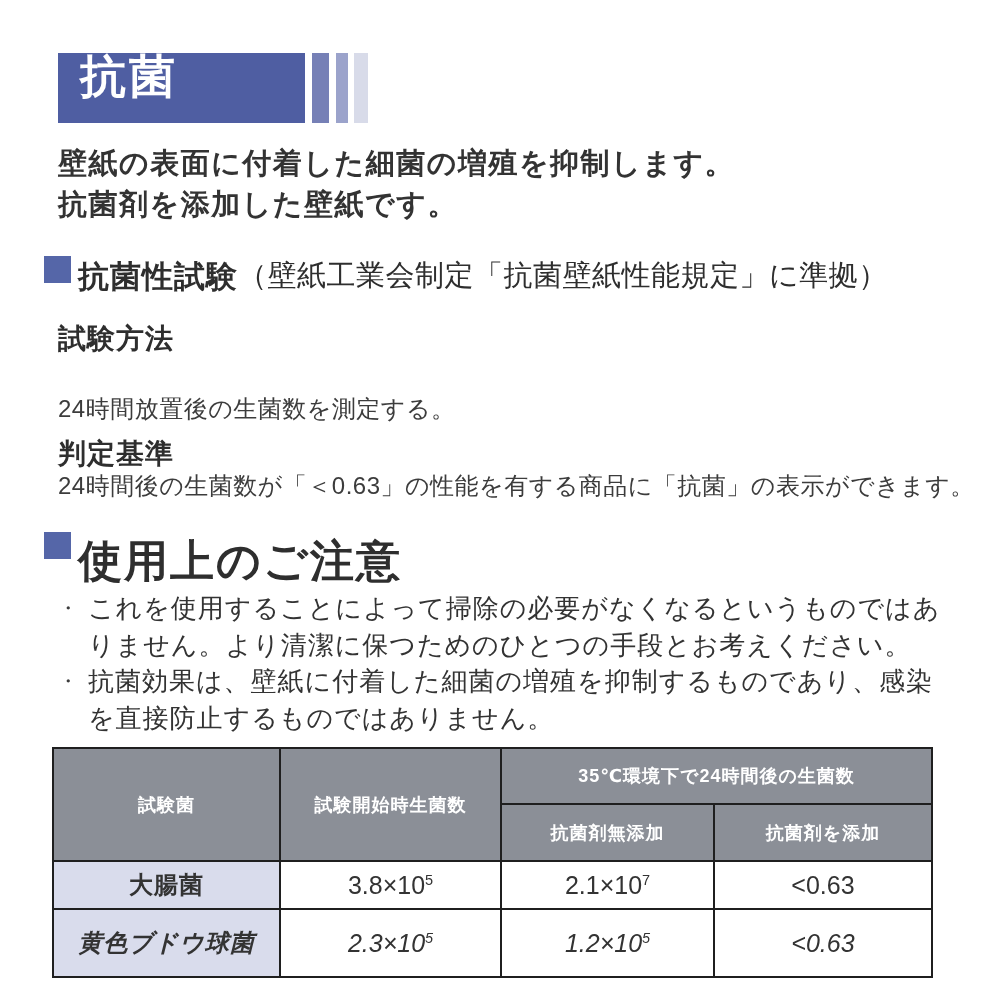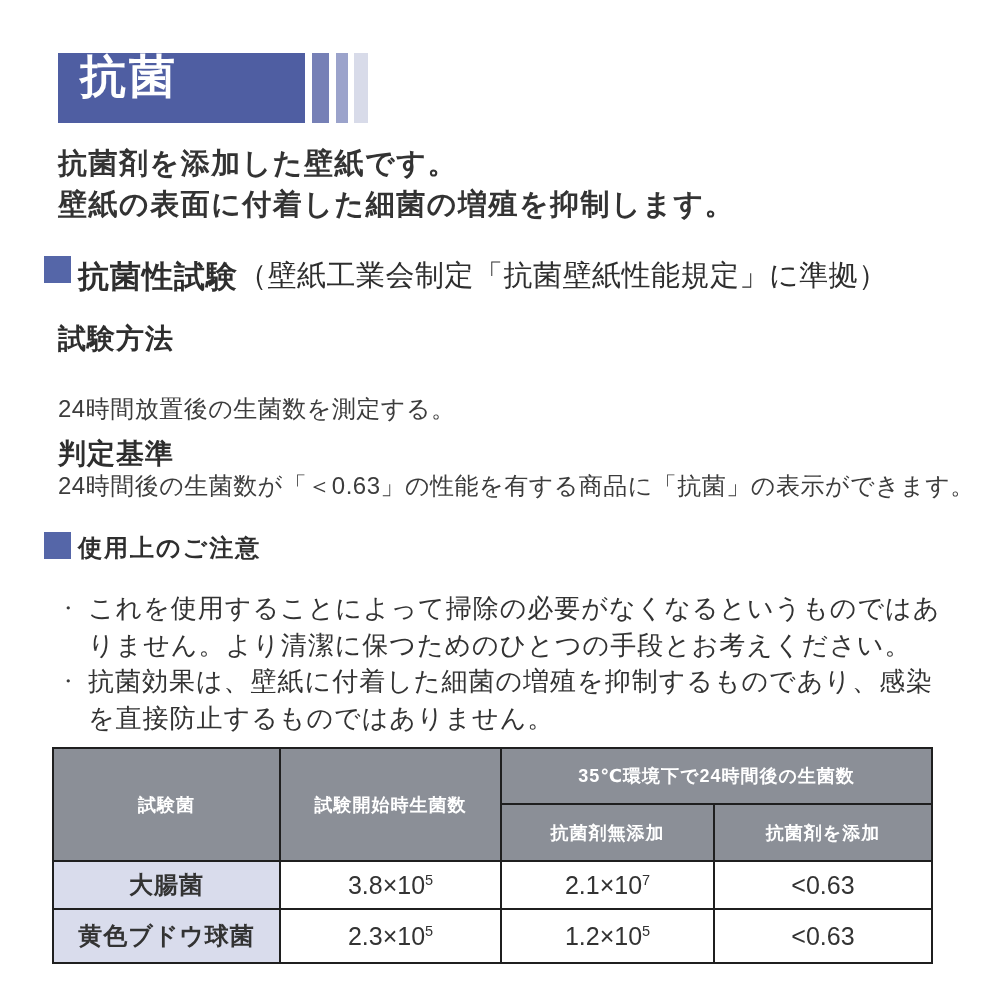--- a/index.html
+++ b/index.html
@@ -53,21 +53,21 @@
     display: flex;
     white-space: nowrap;
   }
   .sq {
     width: 27px; height: 27px;
     background: var(--marker_blue, #5566a8);
     margin-right: 7px;
     flex: 0 0 auto;
   }
   .sec-title { font-size: 31px; font-weight: bold; color: #2e2e2e; letter-spacing: 1px; }
-  .sec-title.big { font-size: 24px; letter-spacing: 2px; }
+  .sec-title.big { font-size: 44px; letter-spacing: 2px; }
   .sec-sub { font-size: 29px; font-weight: 400; color: #2e2e2e; letter-spacing: 0.5px; }
 
   .sub-label {
     position: absolute;
     left: 58px;
     font-size: 28px;
     font-weight: bold;
     color: #2e2e2e;
     letter-spacing: 1px;
     white-space: nowrap;
@@ -140,22 +140,22 @@
 <div class="page">
 
   <div class="banner">
     <span class="banner-label">抗菌</span>
   </div>
   <div class="stripe s1"></div>
   <div class="stripe s2"></div>
   <div class="stripe s3"></div>
 
   <div class="intro">
+    <div>壁紙の表面に付着した細菌の増殖を抑制します。</div>
     <div>抗菌剤を添加した壁紙です。</div>
-    <div>壁紙の表面に付着した細菌の増殖を抑制します。</div>
   </div>
 
   <div class="sec-head" style="top: 256px;">
     <span class="sq"></span>
     <span class="sec-title">抗菌性試験</span>
     <span class="sec-sub">（壁紙工業会制定「抗菌壁紙性能規定」に準拠）</span>
   </div>
 
   <div class="sub-label" style="top: 320px;">試験方法</div>
   <div class="body-text" style="top: 393px;">24時間放置後の生菌数を測定する。</div>
@@ -193,21 +193,21 @@
     <tr style="height:57px;">
       <th>抗菌剤無添加</th>
       <th>抗菌剤を添加</th>
     </tr>
     <tr style="height:48px;">
       <td class="bact">大腸菌</td>
       <td><span>3.8×10</span><sup>5</sup></td>
       <td><span>2.1×10</span><sup>7</sup></td>
       <td><span>&lt;0.63</span><sup></sup></td>
     </tr>
-    <tr style="height:54px;">
+    <tr style="height:68px;font-style:italic;">
       <td class="bact">黄色ブドウ球菌</td>
       <td><span>2.3×10</span><sup>5</sup></td>
       <td><span>1.2×10</span><sup>5</sup></td>
       <td><span>&lt;0.63</span><sup></sup></td>
     </tr>
   </tbody>
     </table>
 
 </div>
 

